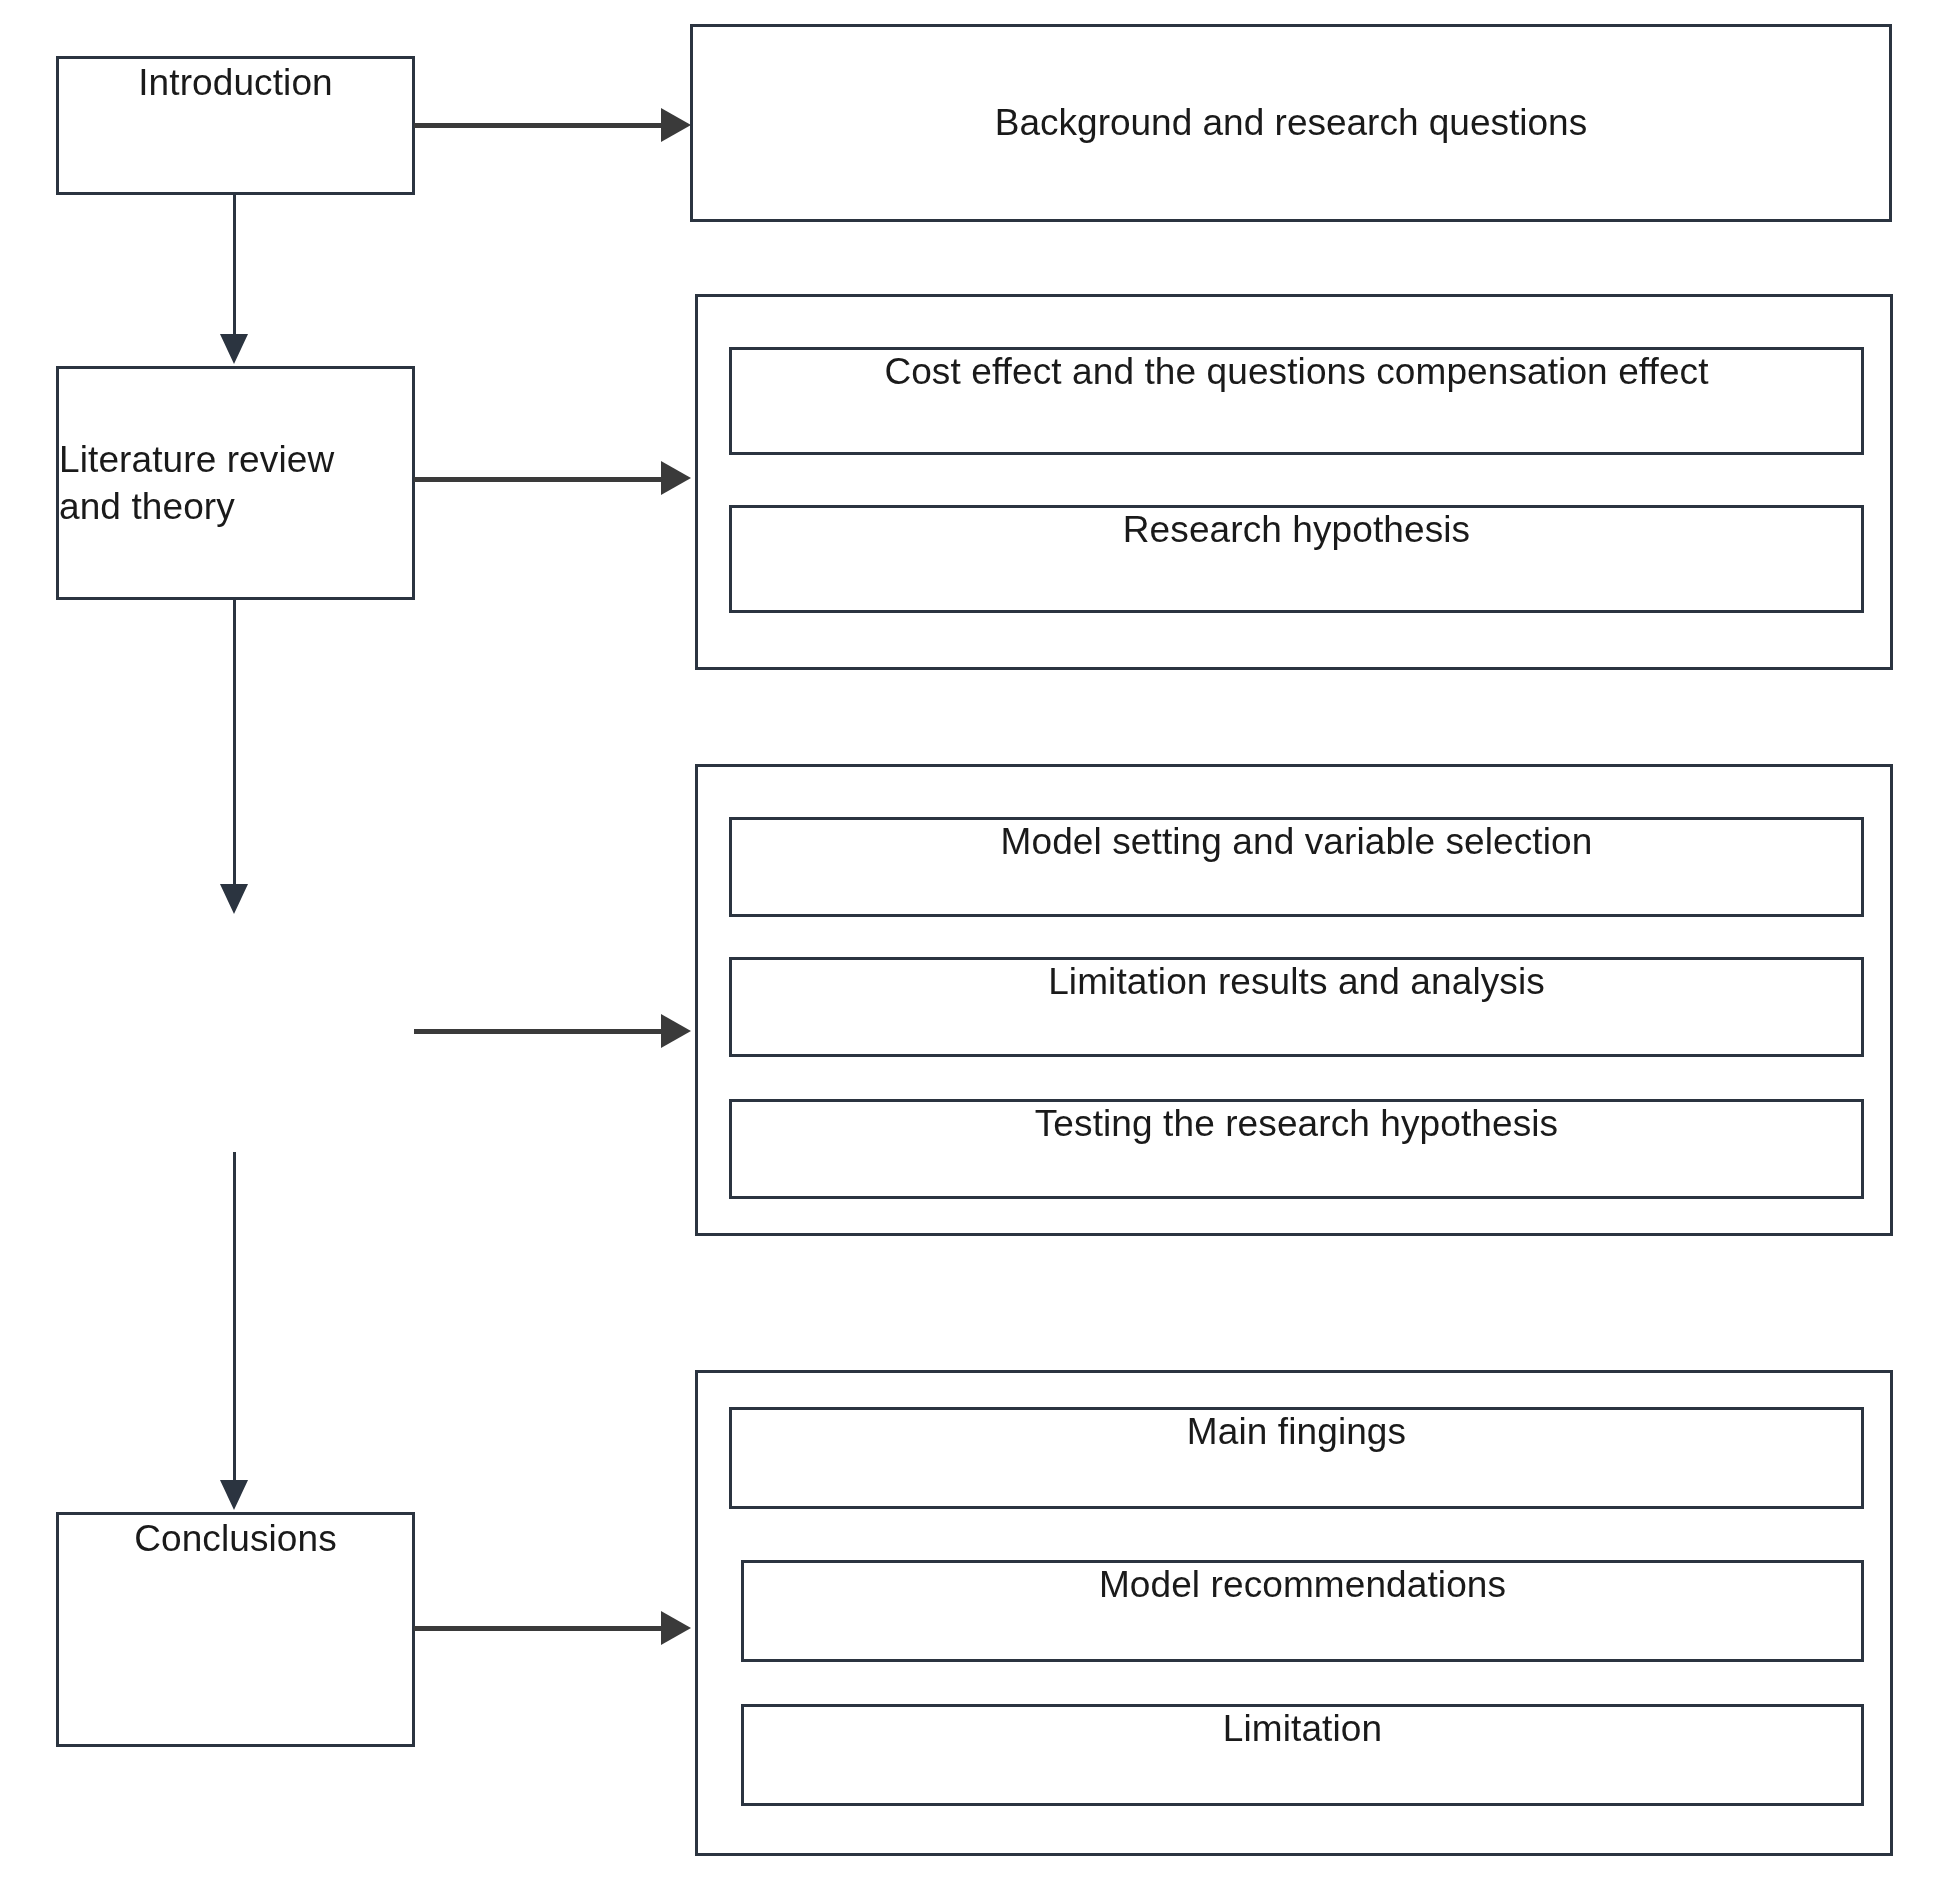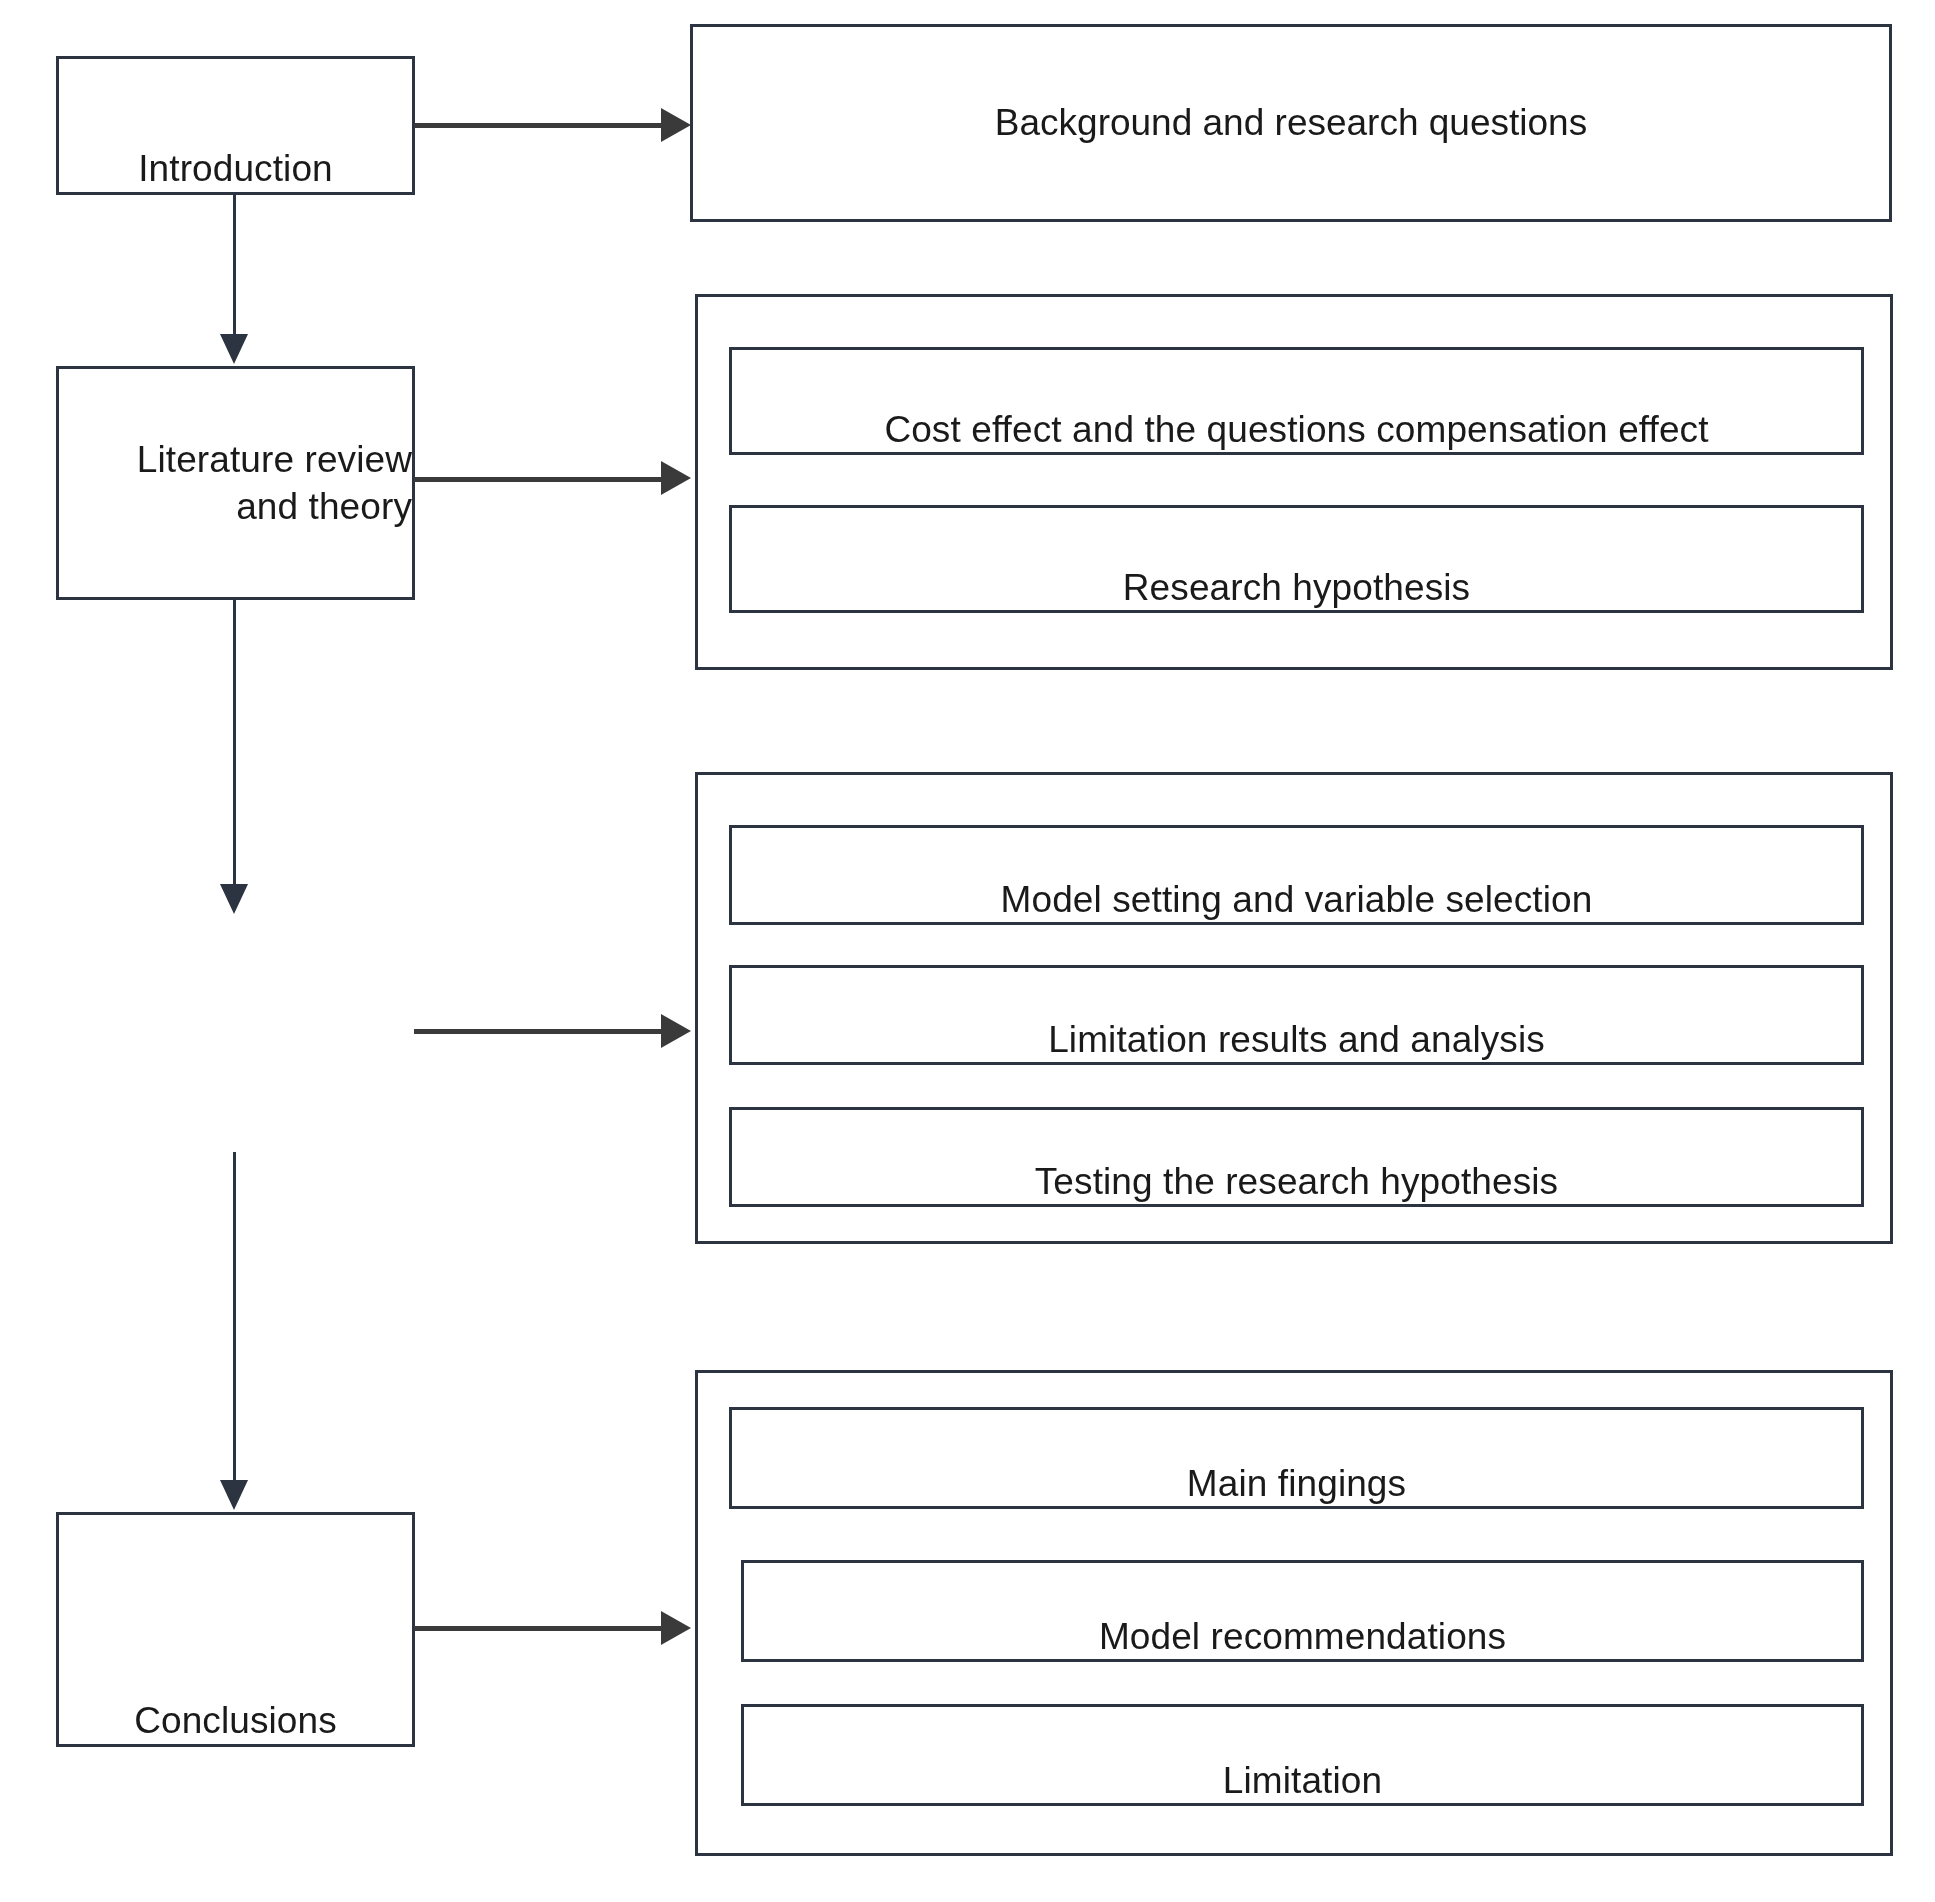--- a/index.html
+++ b/index.html
@@ -12,21 +12,21 @@
     font-family:"Liberation Sans", sans-serif;
     overflow:hidden;
   }
   
   .box{
     position:absolute;
     box-sizing:border-box;
     background:#ffffff;
     border:3.3px solid #2b3440;
     display:flex;
-    align-items:flex-end;
+    align-items:flex-start;
     justify-content:center;
     text-align:center;
     color:#1a1a1a;
   }
   .box.stage{ font-size:37px; line-height:1.28; letter-spacing:0.1px; }
   .box.leaf { font-size:37px; line-height:1.2; letter-spacing:0.1px; }
   .panel{
     position:absolute;
     box-sizing:border-box;
     background:#ffffff;
@@ -108,21 +108,21 @@
 
   <div class="panel" style="left:695px; top:294px; width:1198px; height:376px;">
     <div class="box leaf" style="left:31px; top:50px; width:1135px; height:108px;">
       <span>Cost effect and the questions compensation effect</span>
     </div>
     <div class="box leaf" style="left:31px; top:208px; width:1135px; height:108px;">
       <span>Research hypothesis</span>
     </div>
   </div>
 
-  <div class="panel" style="left:695px; top:764px; width:1198px; height:472px;margin-top:8px;">
+  <div class="panel" style="left:695px; top:764px; width:1198px; height:472px;">
     <div class="box leaf" style="left:31px; top:50px; width:1135px; height:100px;">
       <span>Model setting and variable selection</span>
     </div>
     <div class="box leaf" style="left:31px; top:190px; width:1135px; height:100px;">
       <span>Limitation results and analysis</span>
     </div>
     <div class="box leaf" style="left:31px; top:332px; width:1135px; height:100px;">
       <span>Testing the research hypothesis</span>
     </div>
   </div>

